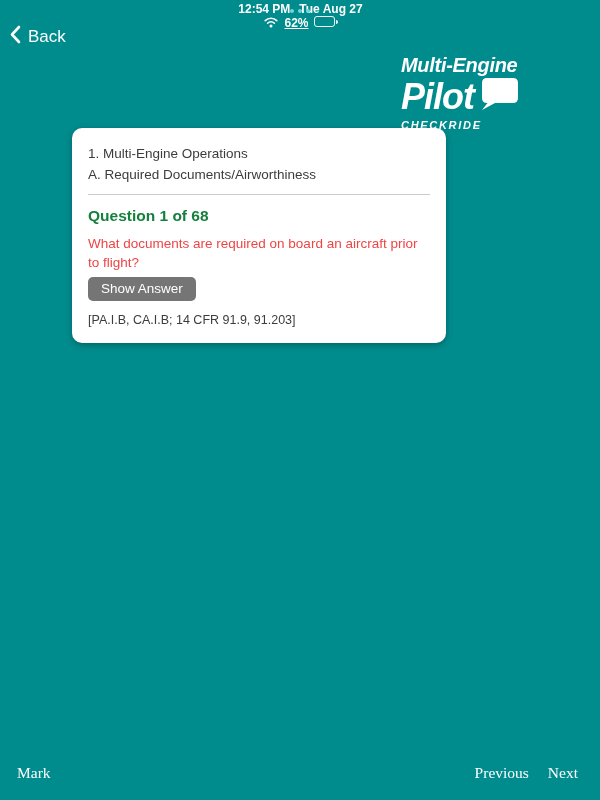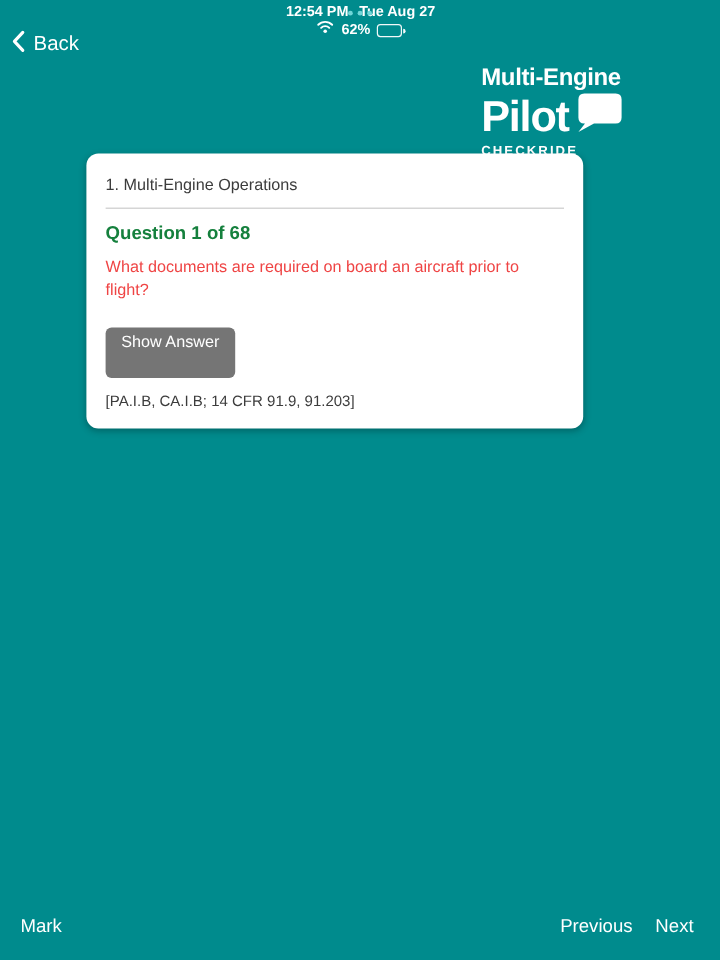--- a/index.html
+++ b/index.html
@@ -17,21 +17,21 @@
     display:flex; justify-content:space-between; align-items:center;
     padding:2px 5px 0 6px;
     color:#fff; font-size:12px; font-weight:700;flex-direction:column;
   }
   .sb-left { display:flex; gap:9px; }
   .sb-center {
     position:absolute; left:50%; top:9px; transform:translateX(-50%);
     display:flex; gap:4px;
   }
   .sb-dot { width:4px; height:4px; border-radius:50%; background:#6FD6D8; }
-  .sb-right { display:flex; align-items:flex-end; gap:5px; }
+  .sb-right { display:flex; align-items:flex-start; gap:5px;text-decoration:underline; }
   .battery { display:flex; align-items:center; }
   .battery-body {
     width:21px; height:11px;
     border:1px solid rgba(255,255,255,0.95);
     border-radius:3px; padding:1px;
   }
   .battery-fill { height:100%; background:#fff; border-radius:1.5px; width:62%; }
   .battery-nub {
     width:2px; height:4px; margin-left:1px;
     background:rgba(255,255,255,0.95);
@@ -39,55 +39,55 @@
   }
 
   
   .back-button {
     position:absolute; top:25px; left:10px;
     display:flex; align-items:center; gap:7px;
     color:#fff; font-size:17px; cursor:pointer;
   }
 
   
-  .logo { position:absolute; top:55px; left:401px; color:#fff; }
+  .logo { position:absolute; top:55px; left:401px; color:#fff;font-style:italic; }
   .logo-line1 { font-size:20px; font-weight:800; line-height:20px; letter-spacing:-0.3px; }
   .logo-line2 { display:flex; align-items:center; gap:5px; margin-top:2px; }
   .logo-pilot { font-size:36px; font-weight:800; line-height:29px; letter-spacing:-1px; }
   .logo-sub { font-size:11px; font-weight:700; letter-spacing:1.7px; margin-top:4px; }
 
   
   .card {
-    position:absolute; left:72px; top:128px; width:414px;
+    position:absolute; left:72px; top:128px; width:374px;
     background:#fff; border-radius:10px;
     padding:15px 16px 16px;
     box-shadow:0 2px 6px rgba(0,0,0,0.28);
   }
   .card-chapter, .card-section { font-size:13.5px; color:#3C3C3C; line-height:21px; }
   .card-divider { border:none; border-top:1px solid #CBCBCB; margin:9px 0 0; }
   .q-header { font-size:15.5px; font-weight:700; color:#15803d; margin-top:12px; }
   .q-text { font-size:13.5px; color:#ef4444; line-height:19px; margin-top:9px; }
   .show-answer-button {
-    display:inline-block; margin-top:22px;
+    display:inline-block; margin-top:5px;
     background:#757575; color:#fff;
     font-family:inherit; font-size:13.5px;
-    padding:4px 13px 23px; border:none; border-radius:5px;
+    padding:4px 13px 5px; border:none; border-radius:5px;
     cursor:pointer;
   }
   .q-refs { font-size:12.5px; color:#3C3C3C; margin-top:12px; }
 
   
   .bottom-bar {
     position:absolute; left:0; right:0; bottom:0; height:42px;
     display:flex; justify-content:space-between; align-items:center;
     padding:0 22px 12px 17px;
     color:#fff; font-size:15.5px;
   }
   .bottom-right { display:flex; gap:19px; }
-  .bottom-bar span { cursor:pointer; }
+  .bottom-bar span { cursor:pointer;font-family:Liberation Serif, serif; }
 </style>
 </head>
 <body>
 
 <div class="status-bar">
   <div class="sb-left">
     <span>12:54 PM</span>
     <span>Tue Aug 27</span>
   </div>
   <div class="sb-center">
@@ -130,20 +130,21 @@
       <svg width="40" height="34" viewBox="0 0 40 34">
         <path d="M8 1 H34 Q39 1 39 6 V21 Q39 26 34 26 H16 L3 33 L8.5 26 H8 Q3 26 3 21 V6 Q3 1 8 1 Z" fill="#fff"></path>
       </svg>
     </span>
   </div>
   <div class="logo-sub">CHECKRIDE</div>
 </div>
 
 <div class="card">
   <div class="card-chapter">1. Multi-Engine Operations</div>
+  <div class="card-section">A. Required Documents/Airworthiness</div>
   <hr class="card-divider">
   <div class="q-header">Question 1 of 68</div>
   <div class="q-text">What documents are required on board an aircraft prior to flight?</div>
   <button class="show-answer-button">Show Answer</button>
   <div class="q-refs">[PA.I.B, CA.I.B; 14 CFR 91.9, 91.203]</div>
 </div>
 
 <div class="bottom-bar">
   <span>Mark</span>
   <div class="bottom-right">

